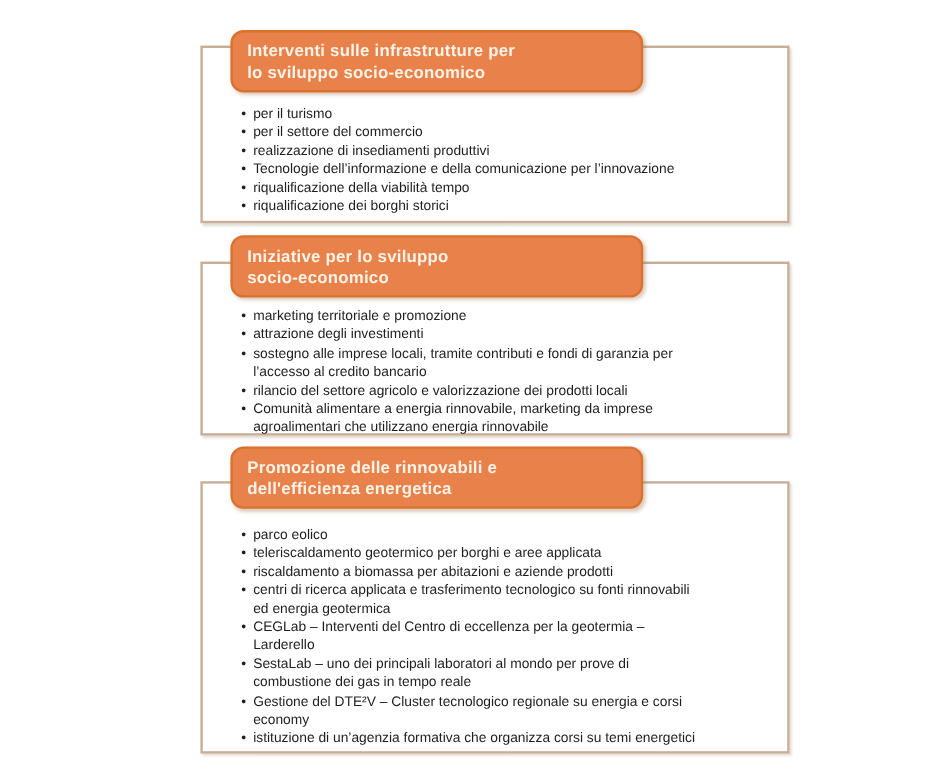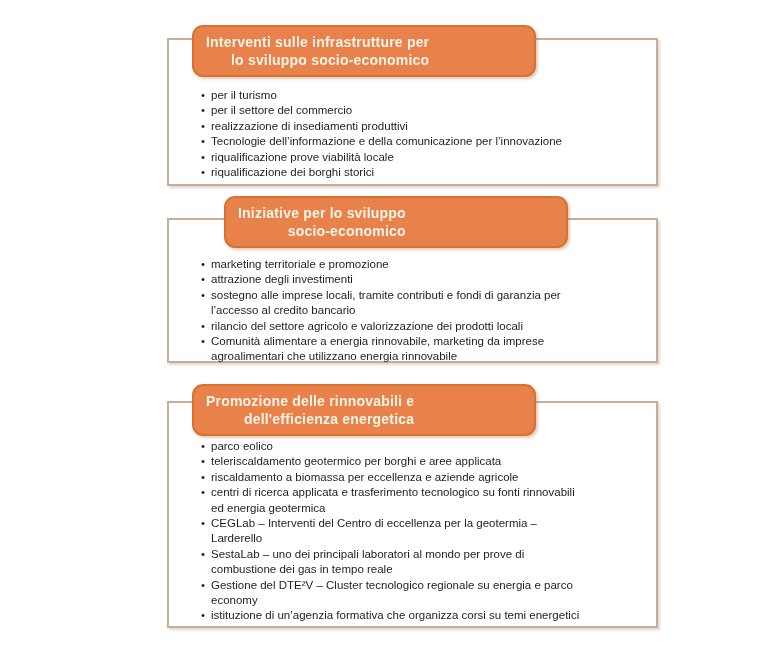--- a/index.html
+++ b/index.html
@@ -39,30 +39,29 @@
     background:var(--header-fill);
     border:2px solid var(--header-border);
     border-radius:11px;
     box-shadow:2px 2px 3px rgba(160,110,70,0.35);
     z-index:2;
     display:flex;
     align-items:center;
     padding:6px 12px;
   }
   .hdr-0{top:25px;}
-  .hdr-1{top:196px;margin-left:32px;}
-  .hdr-2{top:384px;}
+  .hdr-1{top:196px;}
+  .hdr-2{top:372px;}
   .header-title{
     color:var(--header-text);
     font-weight:bold;
     font-size:14px;
     line-height:18px;
     letter-spacing:0.2px;
     white-space:pre-line;
-    text-align:right;
   }
   .bullets{
     position:absolute;
     left:201px;
     width:450px;
     list-style:none;
     z-index:2;
   }
   .bl-0{top:88px;}
   .bl-1{top:257px;}
@@ -104,21 +103,21 @@
       <li>
         <span class="bullet-marker">•</span>
         <span class="bullet-text">realizzazione di insediamenti produttivi</span>
       </li>
       <li>
         <span class="bullet-marker">•</span>
         <span class="bullet-text">Tecnologie dell’informazione e della comunicazione per l’innovazione</span>
       </li>
       <li>
         <span class="bullet-marker">•</span>
-        <span class="bullet-text">riqualificazione prove viabilità locale</span>
+        <span class="bullet-text">riqualificazione della viabilità tempo</span>
       </li>
       <li>
         <span class="bullet-marker">•</span>
         <span class="bullet-text">riqualificazione dei borghi storici</span>
       </li>
     </ul>
 
   <div class="outer-box box-1"></div>
   <div class="header hdr-1">
     <span class="header-title">Iniziative per lo sviluppo
@@ -158,40 +157,40 @@
       <li>
         <span class="bullet-marker">•</span>
         <span class="bullet-text">parco eolico</span>
       </li>
       <li>
         <span class="bullet-marker">•</span>
         <span class="bullet-text">teleriscaldamento geotermico per borghi e aree applicata</span>
       </li>
       <li>
         <span class="bullet-marker">•</span>
-        <span class="bullet-text">riscaldamento a biomassa per eccellenza e aziende agricole</span>
+        <span class="bullet-text">riscaldamento a biomassa per abitazioni e aziende prodotti</span>
       </li>
       <li>
         <span class="bullet-marker">•</span>
         <span class="bullet-text">centri di ricerca applicata e trasferimento tecnologico su fonti rinnovabili
 ed energia geotermica</span>
       </li>
       <li>
         <span class="bullet-marker">•</span>
         <span class="bullet-text">CEGLab – Interventi del Centro di eccellenza per la geotermia –
 Larderello</span>
       </li>
       <li>
         <span class="bullet-marker">•</span>
         <span class="bullet-text">SestaLab – uno dei principali laboratori al mondo per prove di
 combustione dei gas in tempo reale</span>
       </li>
       <li>
         <span class="bullet-marker">•</span>
-        <span class="bullet-text">Gestione del DTE²V – Cluster tecnologico regionale su energia e parco
+        <span class="bullet-text">Gestione del DTE²V – Cluster tecnologico regionale su energia e corsi
 economy</span>
       </li>
       <li>
         <span class="bullet-marker">•</span>
         <span class="bullet-text">istituzione di un’agenzia formativa che organizza corsi su temi energetici</span>
       </li>
     </ul>
 
 </div>
 

